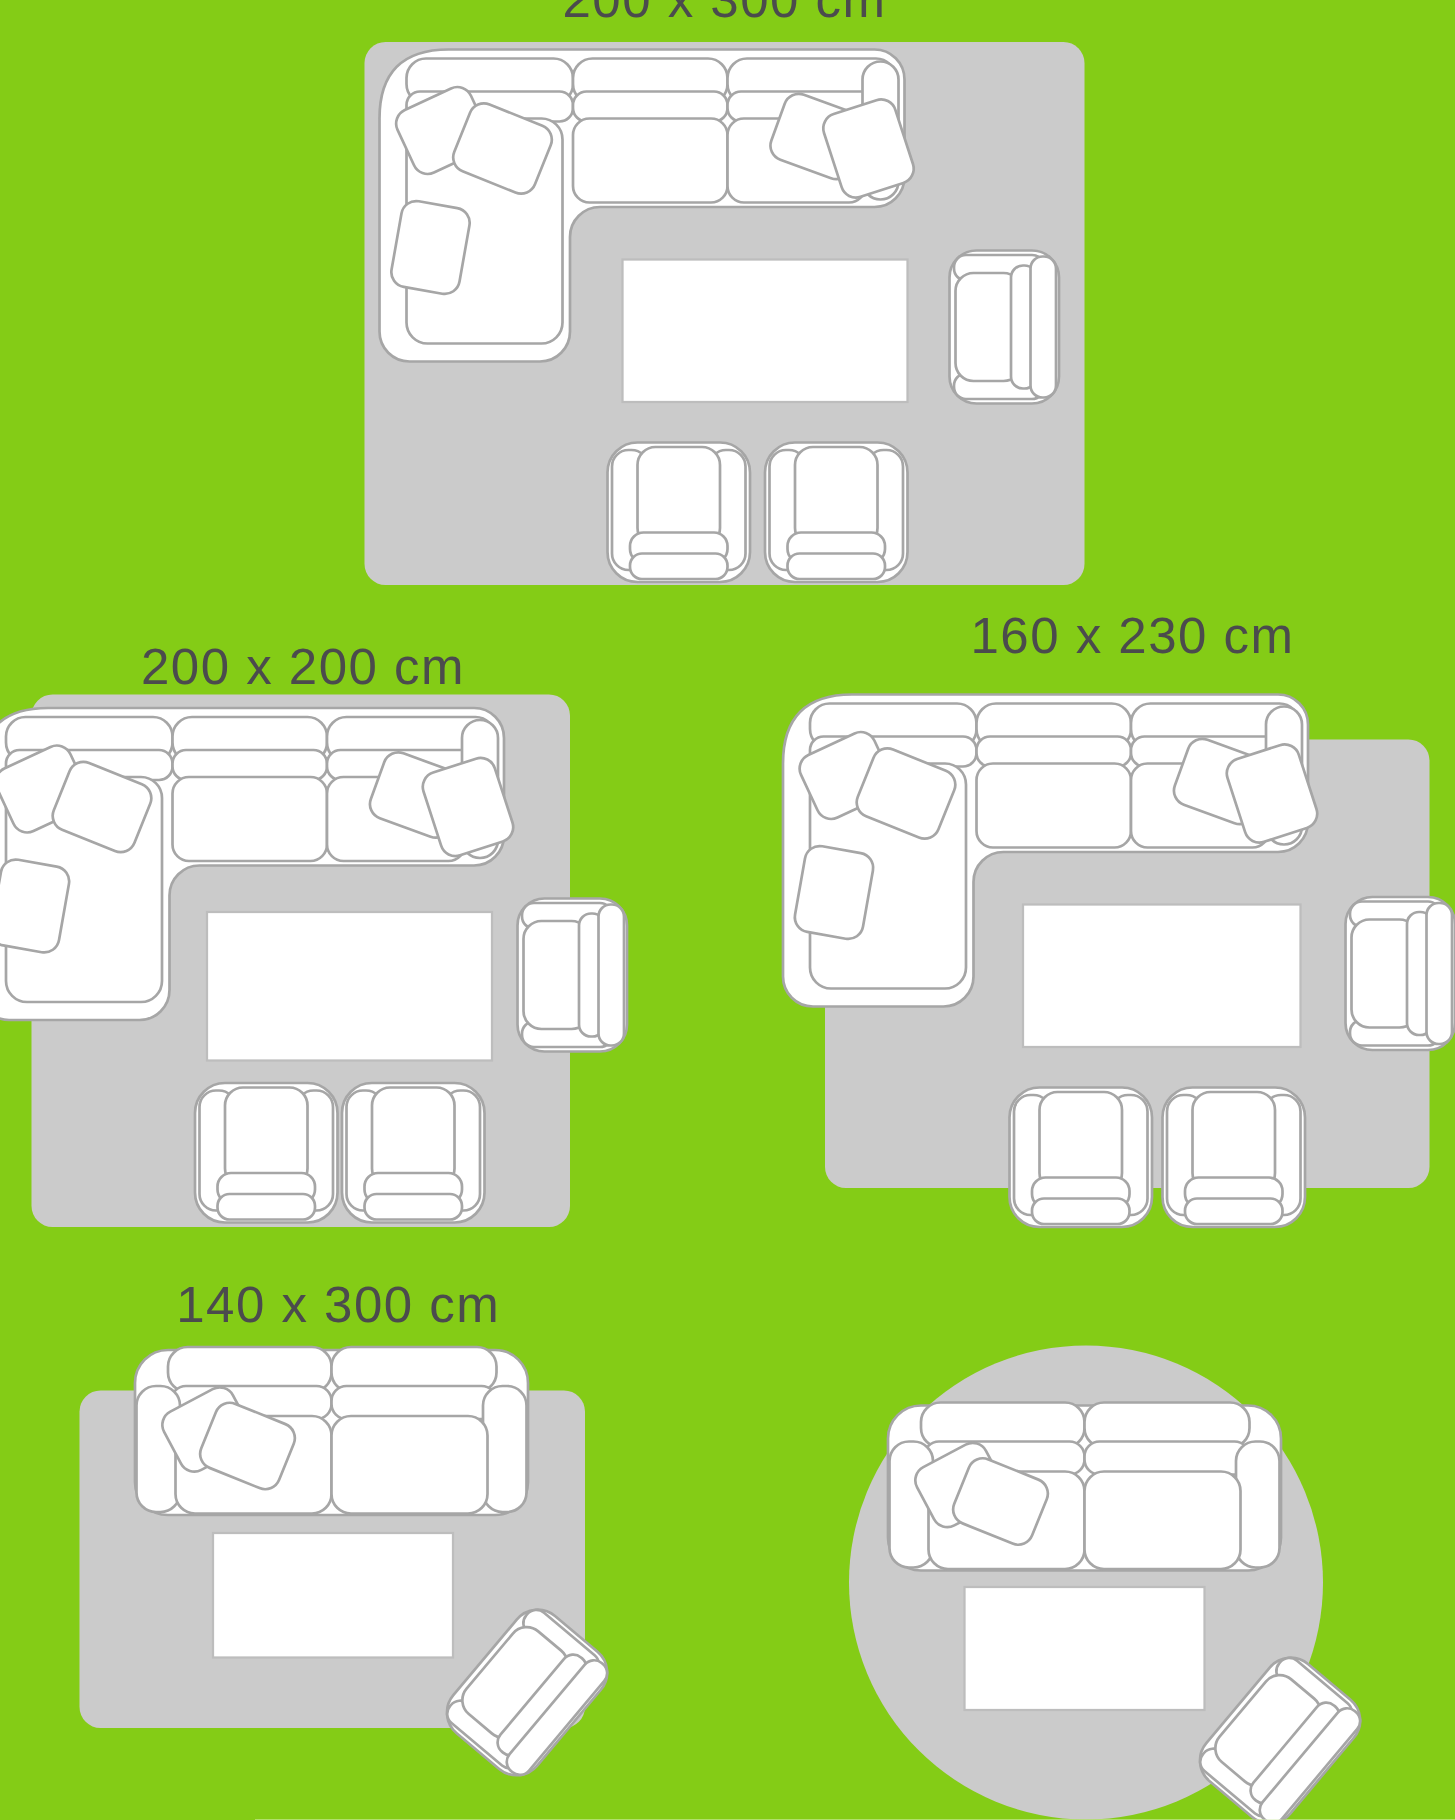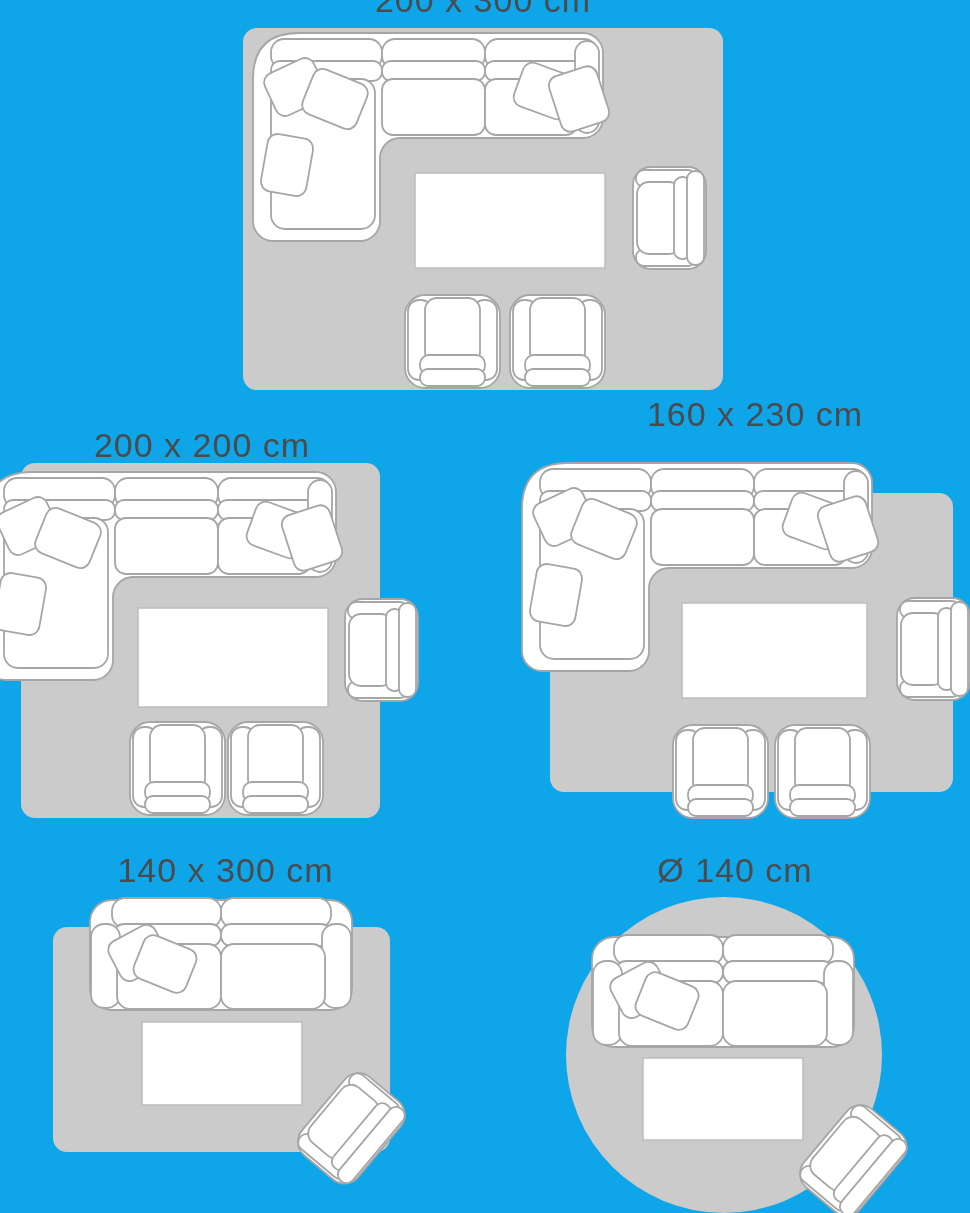--- a/index.html
+++ b/index.html
@@ -1,24 +1,24 @@
 <!DOCTYPE html>
 <html><head>
 <meta charset="utf-8">
 <style>
   html,body{margin:0;padding:0;background:#fff;}
   body{width:970px;height:1213px;overflow:hidden;font-family:"Liberation Sans",sans-serif;}
-  .canvas{position:relative;width:970px;height:1213px;overflow:hidden;background:#0ea5e9;}
+  .canvas{position:relative;width:970px;height:1213px;overflow:hidden;background:#84cc16;}
   .size-label{
     position:absolute;text-align:center;white-space:nowrap;
     color:#4b4b4d;font-size:34px;line-height:36px;letter-spacing:1px;font-weight:400;
   }
   #label-1{left:243px;width:480px;top:-18px;}
   #label-2{left:21px;width:362px;top:415px;margin-top:12px;}
-  #label-3{left:550px;width:410px;top:396px;}
+  #label-3{left:550px;width:410px;top:406px;}
   #label-4{left:53px;width:345px;top:852px;}
   #label-5{left:520px;width:430px;top:852px;}
   .fig{position:absolute;display:block;overflow:visible;}
   #fig-1{left:0;top:0;}
   #fig-2{left:0;top:455px;}
   #fig-3{left:450px;top:455px;}
   #fig-4{left:0;top:890px;}
   #fig-5{left:520px;top:890px;}
   .rug{fill:#cbcbcb;}
   .furn{fill:#ffffff;stroke:#a6a6a6;stroke-width:1.8;stroke-linejoin:round;}
@@ -95,21 +95,20 @@
             <rect class="furn" x="-28" y="-23" width="56" height="46" rx="10"></rect>
           </g>
       </g>
     </defs>
   </svg>
 
   <div class="size-label" id="label-1">200 x 300 cm</div>
   <div class="size-label" id="label-2">200 x 200 cm</div>
   <div class="size-label" id="label-3">160 x 230 cm</div>
   <div class="size-label" id="label-4">140 x 300 cm</div>
-  <div class="size-label" id="label-5">Ø 140 cm</div>
 
   <svg class="fig" id="fig-1" width="970" height="400" viewBox="0 0 970 400">
     <rect class="rug" x="243" y="28" width="480" height="362" rx="14"></rect>
     <use href="#sectional-sofa" xlink:href="#sectional-sofa" transform="translate(253,33)"></use>
     <rect class="table" x="415" y="173" width="190" height="95"></rect>
     <use href="#armchair" xlink:href="#armchair" transform="translate(633,167)"></use>
     <use href="#ottoman" xlink:href="#ottoman" transform="translate(405,295)"></use>
     <use href="#ottoman" xlink:href="#ottoman" transform="translate(510,295)"></use>
   </svg>
 

